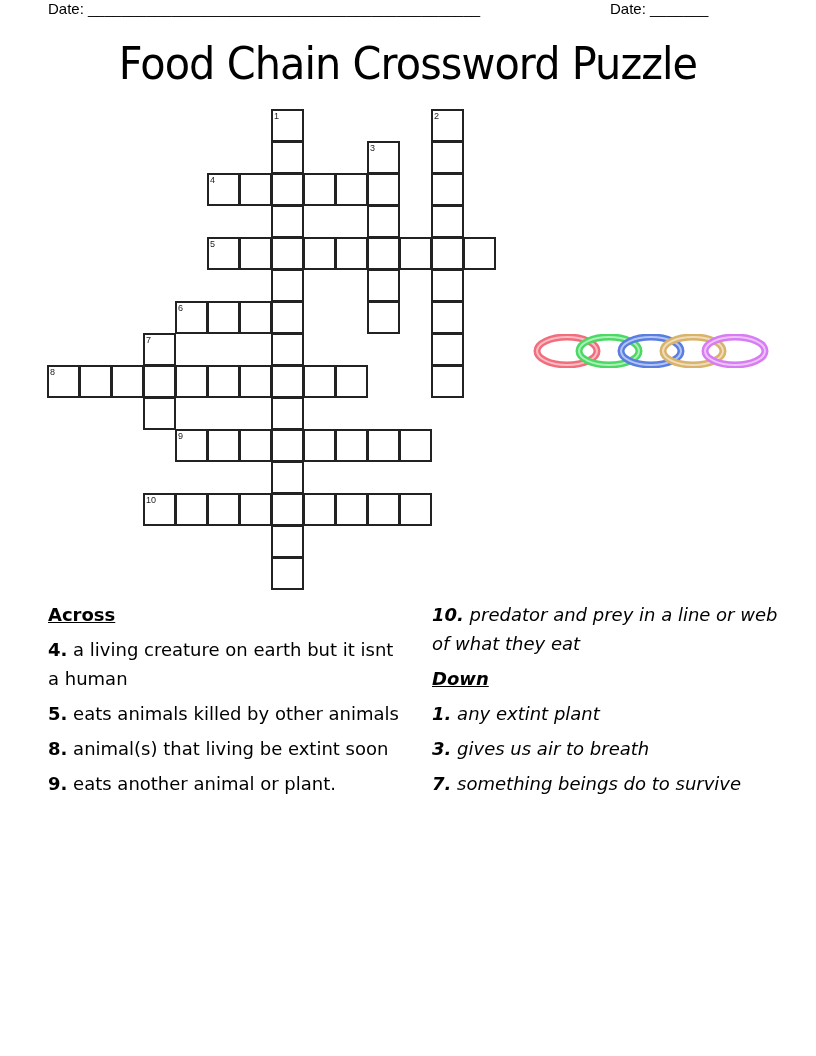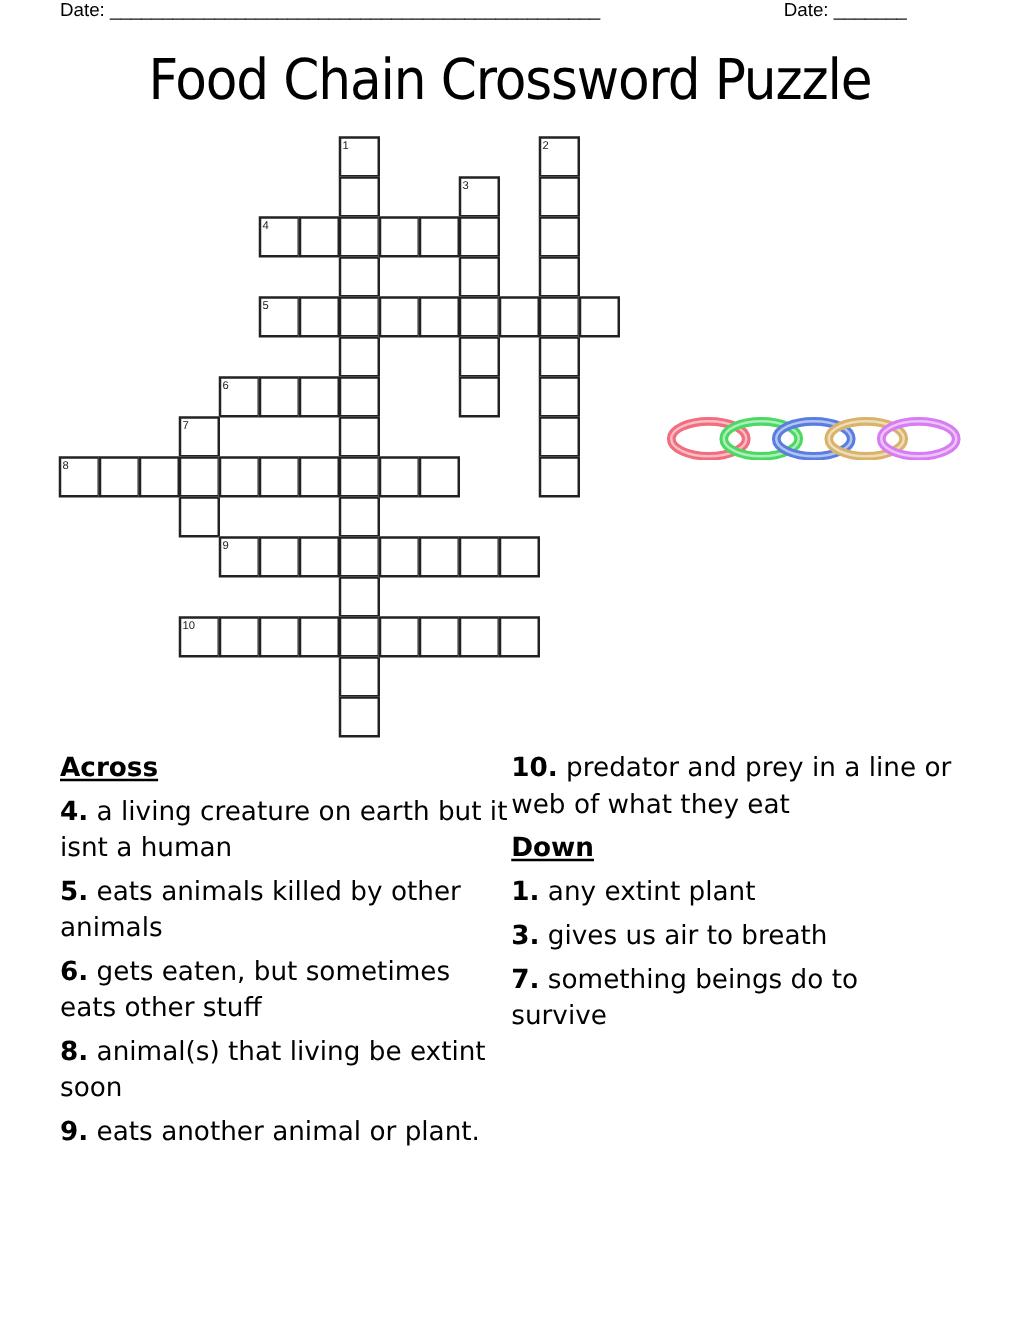--- a/index.html
+++ b/index.html
@@ -2,42 +2,42 @@
 <html><head>
   <meta charset="utf-8">
   <style>
     html, body { margin: 0; padding: 0; background: #ffffff; }
     body { width: 816px; height: 1056px; position: relative; overflow: hidden; color: #000; }
     .header-line {
       position: absolute; top: 0; left: 48px; width: 700px;
       font-family: "Liberation Sans", sans-serif; font-size: 15px; line-height: 18px;
       white-space: nowrap;
     }
-    .header-line .date { position: absolute; left: 579px; top: 0; }
+    .header-line .date { position: absolute; left: 562px; top: 0; }
     .title {
       position: absolute; top: 34px; left: 0; width: 816px; text-align: center;
       font-family: "DejaVu Sans", sans-serif; font-size: 45px; line-height: 60px;
       letter-spacing: -1px; transform: scaleX(0.92); transform-origin: center;
     }
     .grid { position: absolute; left: 0; top: 0; width: 816px; height: 600px; }
     .cell {
       position: absolute; width: 32px; height: 32px; box-sizing: border-box;
       border: 2px solid #222; background: #fff; margin-left: -1px; margin-top: -1px;
     }
     .cell .num {
       position: absolute; left: 1px; top: 0px;
       font-family: "Liberation Sans", sans-serif; font-size: 9px; line-height: 10px; color: #222;
     }
     .chain { position: absolute; left: 532px; top: 330px; width: 240px; height: 42px; }
     .clues {
-      position: absolute; font-family: "DejaVu Sans", sans-serif; font-size: 21px;
+      position: absolute; font-family: "DejaVu Sans", sans-serif; font-size: 18px;
       line-height: 29px; transform-origin: left top;
     }
     .clues.left { left: 48px; top: 600px; width: 360px; }
-    .clues.right { left: 409px; top: 600px; width: 360px; }
+    .clues.right { left: 432px; top: 600px; width: 360px; font-style: italic; }
     .clue-heading { font-weight: bold; text-decoration: underline; margin: 0 0 6px 0; }
     .clue { margin: 0 0 6px 0; }
     .clue .n { font-weight: bold; }
   </style>
 </head>
 <body>
 
 <div class="header-line">
   <span>Date: _______________________________________________</span>
   <span class="date">Date: _______</span>
@@ -154,21 +154,20 @@
       <ellipse cx="161" cy="21" rx="30" ry="14" fill="none" stroke="#ffffff" stroke-opacity="0.55" stroke-width="2"></ellipse>
       <ellipse cx="203" cy="21" rx="30" ry="14" fill="none" stroke="#d77cf2" stroke-width="7"></ellipse>
       <ellipse cx="203" cy="21" rx="30" ry="14" fill="none" stroke="#ffffff" stroke-opacity="0.55" stroke-width="2"></ellipse>
     </g>
 </svg>
 
 <div class="clues left">
   <div class="clue-heading">Across</div>
   <div class="clue"><span class="n">4.</span><span> a living creature on earth but it isnt a human</span></div>
   <div class="clue"><span class="n">5.</span><span> eats animals killed by other animals</span></div>
-  <div class="clue"><span class="n">6.</span><span> gets eaten, but sometimes eats other stuff</span></div>
   <div class="clue"><span class="n">8.</span><span> animal(s) that living be extint soon</span></div>
   <div class="clue"><span class="n">9.</span><span> eats another animal or plant.</span></div>
 </div>
 
 <div class="clues right">
   <div class="clue"><span class="n">10.</span><span> predator and prey in a line or web of what they eat</span></div>
   <div class="clue-heading">Down</div>
   <div class="clue"><span class="n">1.</span><span> any extint plant</span></div>
   <div class="clue"><span class="n">3.</span><span> gives us air to breath</span></div>
   <div class="clue"><span class="n">7.</span><span> something beings do to survive</span></div>

